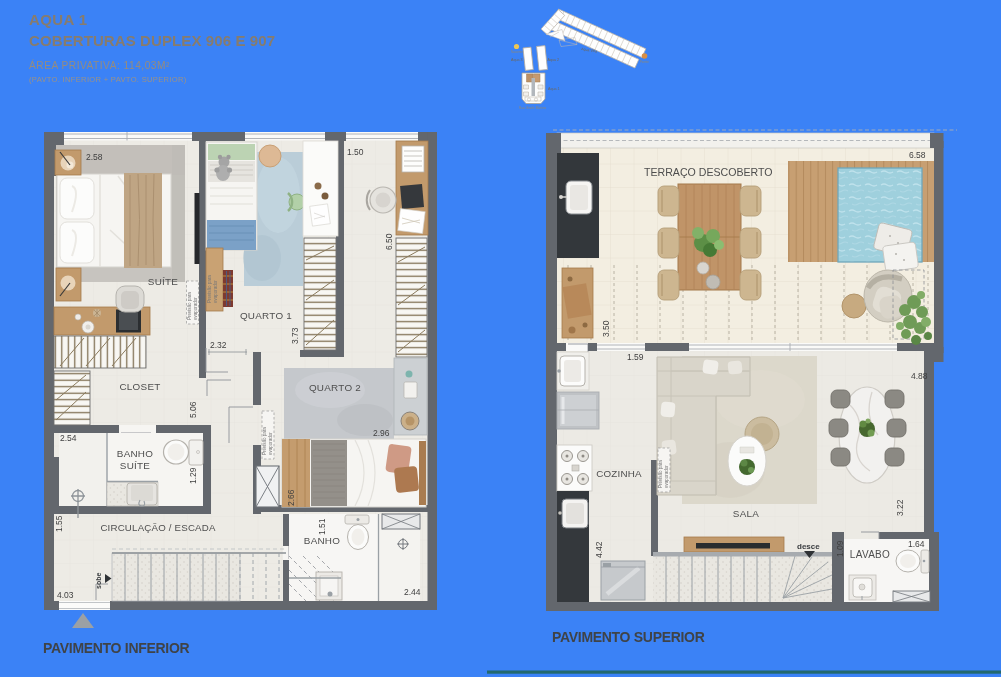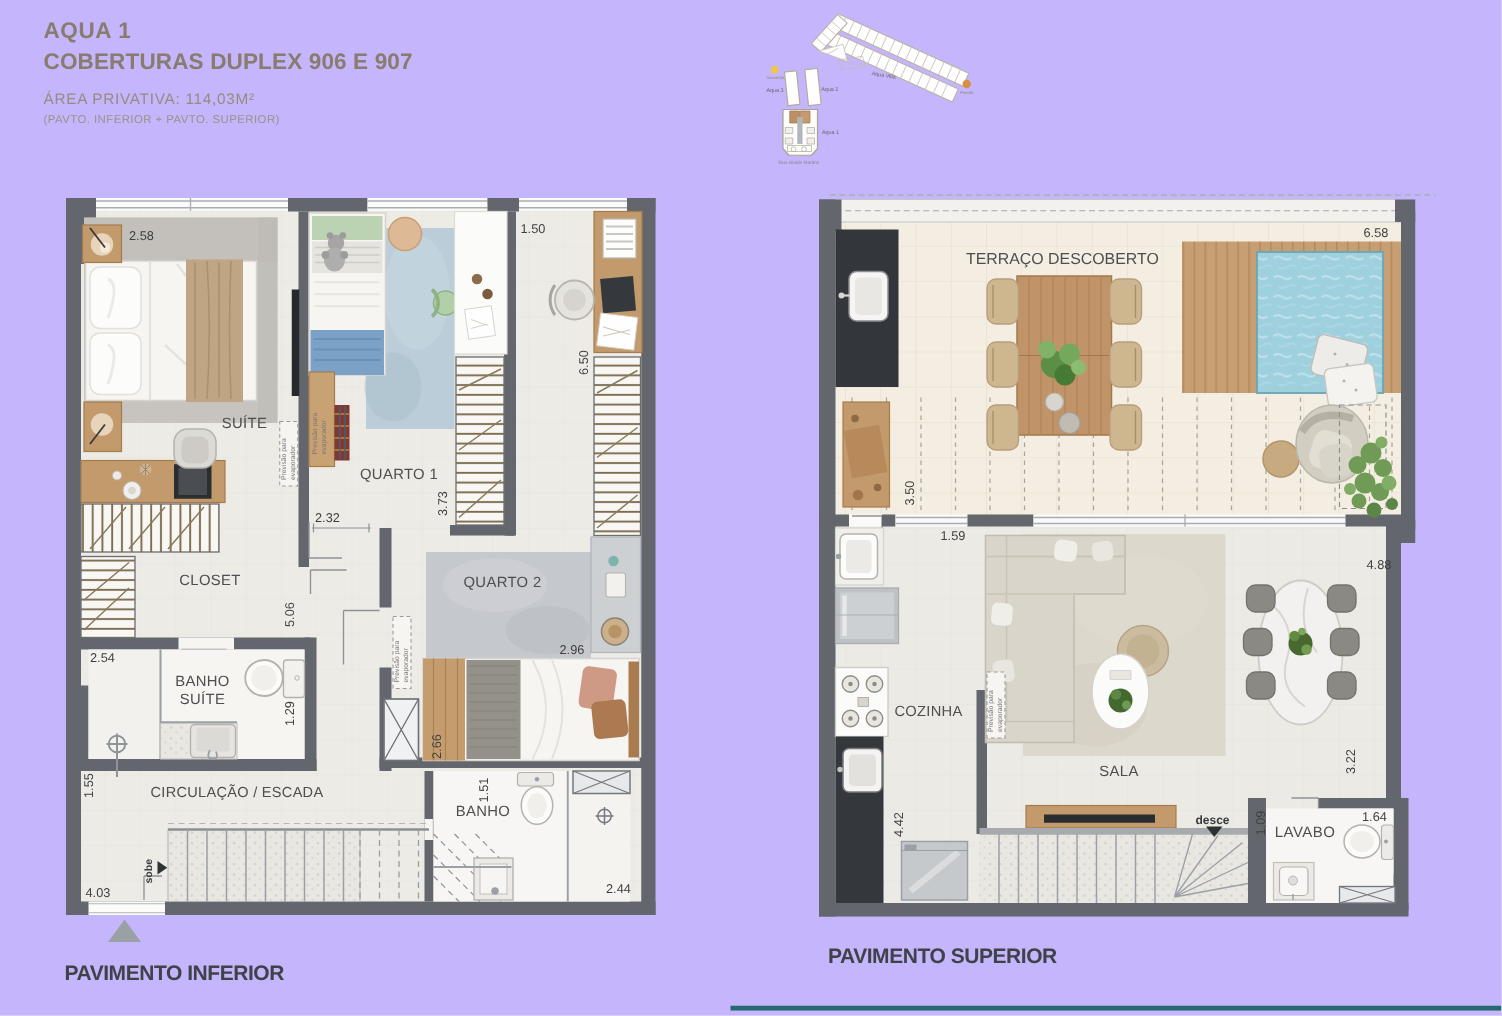--- a/index.html
+++ b/index.html
@@ -1,17 +1,17 @@
 <!DOCTYPE html>
 <html lang="pt"><head>
 <meta charset="utf-8">
 <style>
 html,body{margin:0;padding:0}
 body{width:1001px;height:677px;background:#fcfcfb;font-family:"Liberation Sans",sans-serif}
-#page{position:relative;width:1001px;height:677px;overflow:hidden;background:#c4b5fd}
+#page{position:relative;width:1001px;height:677px;overflow:hidden;background:#3b82f6}
 text{font-family:"Liberation Sans",sans-serif}
 .rm{font-size:9.9px;letter-spacing:0.25px;fill:#4e4e4e}
 .dm{font-size:8.5px;fill:#3f3f3f}
 .tn{font-size:4.5px;fill:#777}
 </style>
 </head>
 <body>
 <div id="page">
 <svg width="1001" height="677" viewBox="0 0 1001 677">
 <defs>

